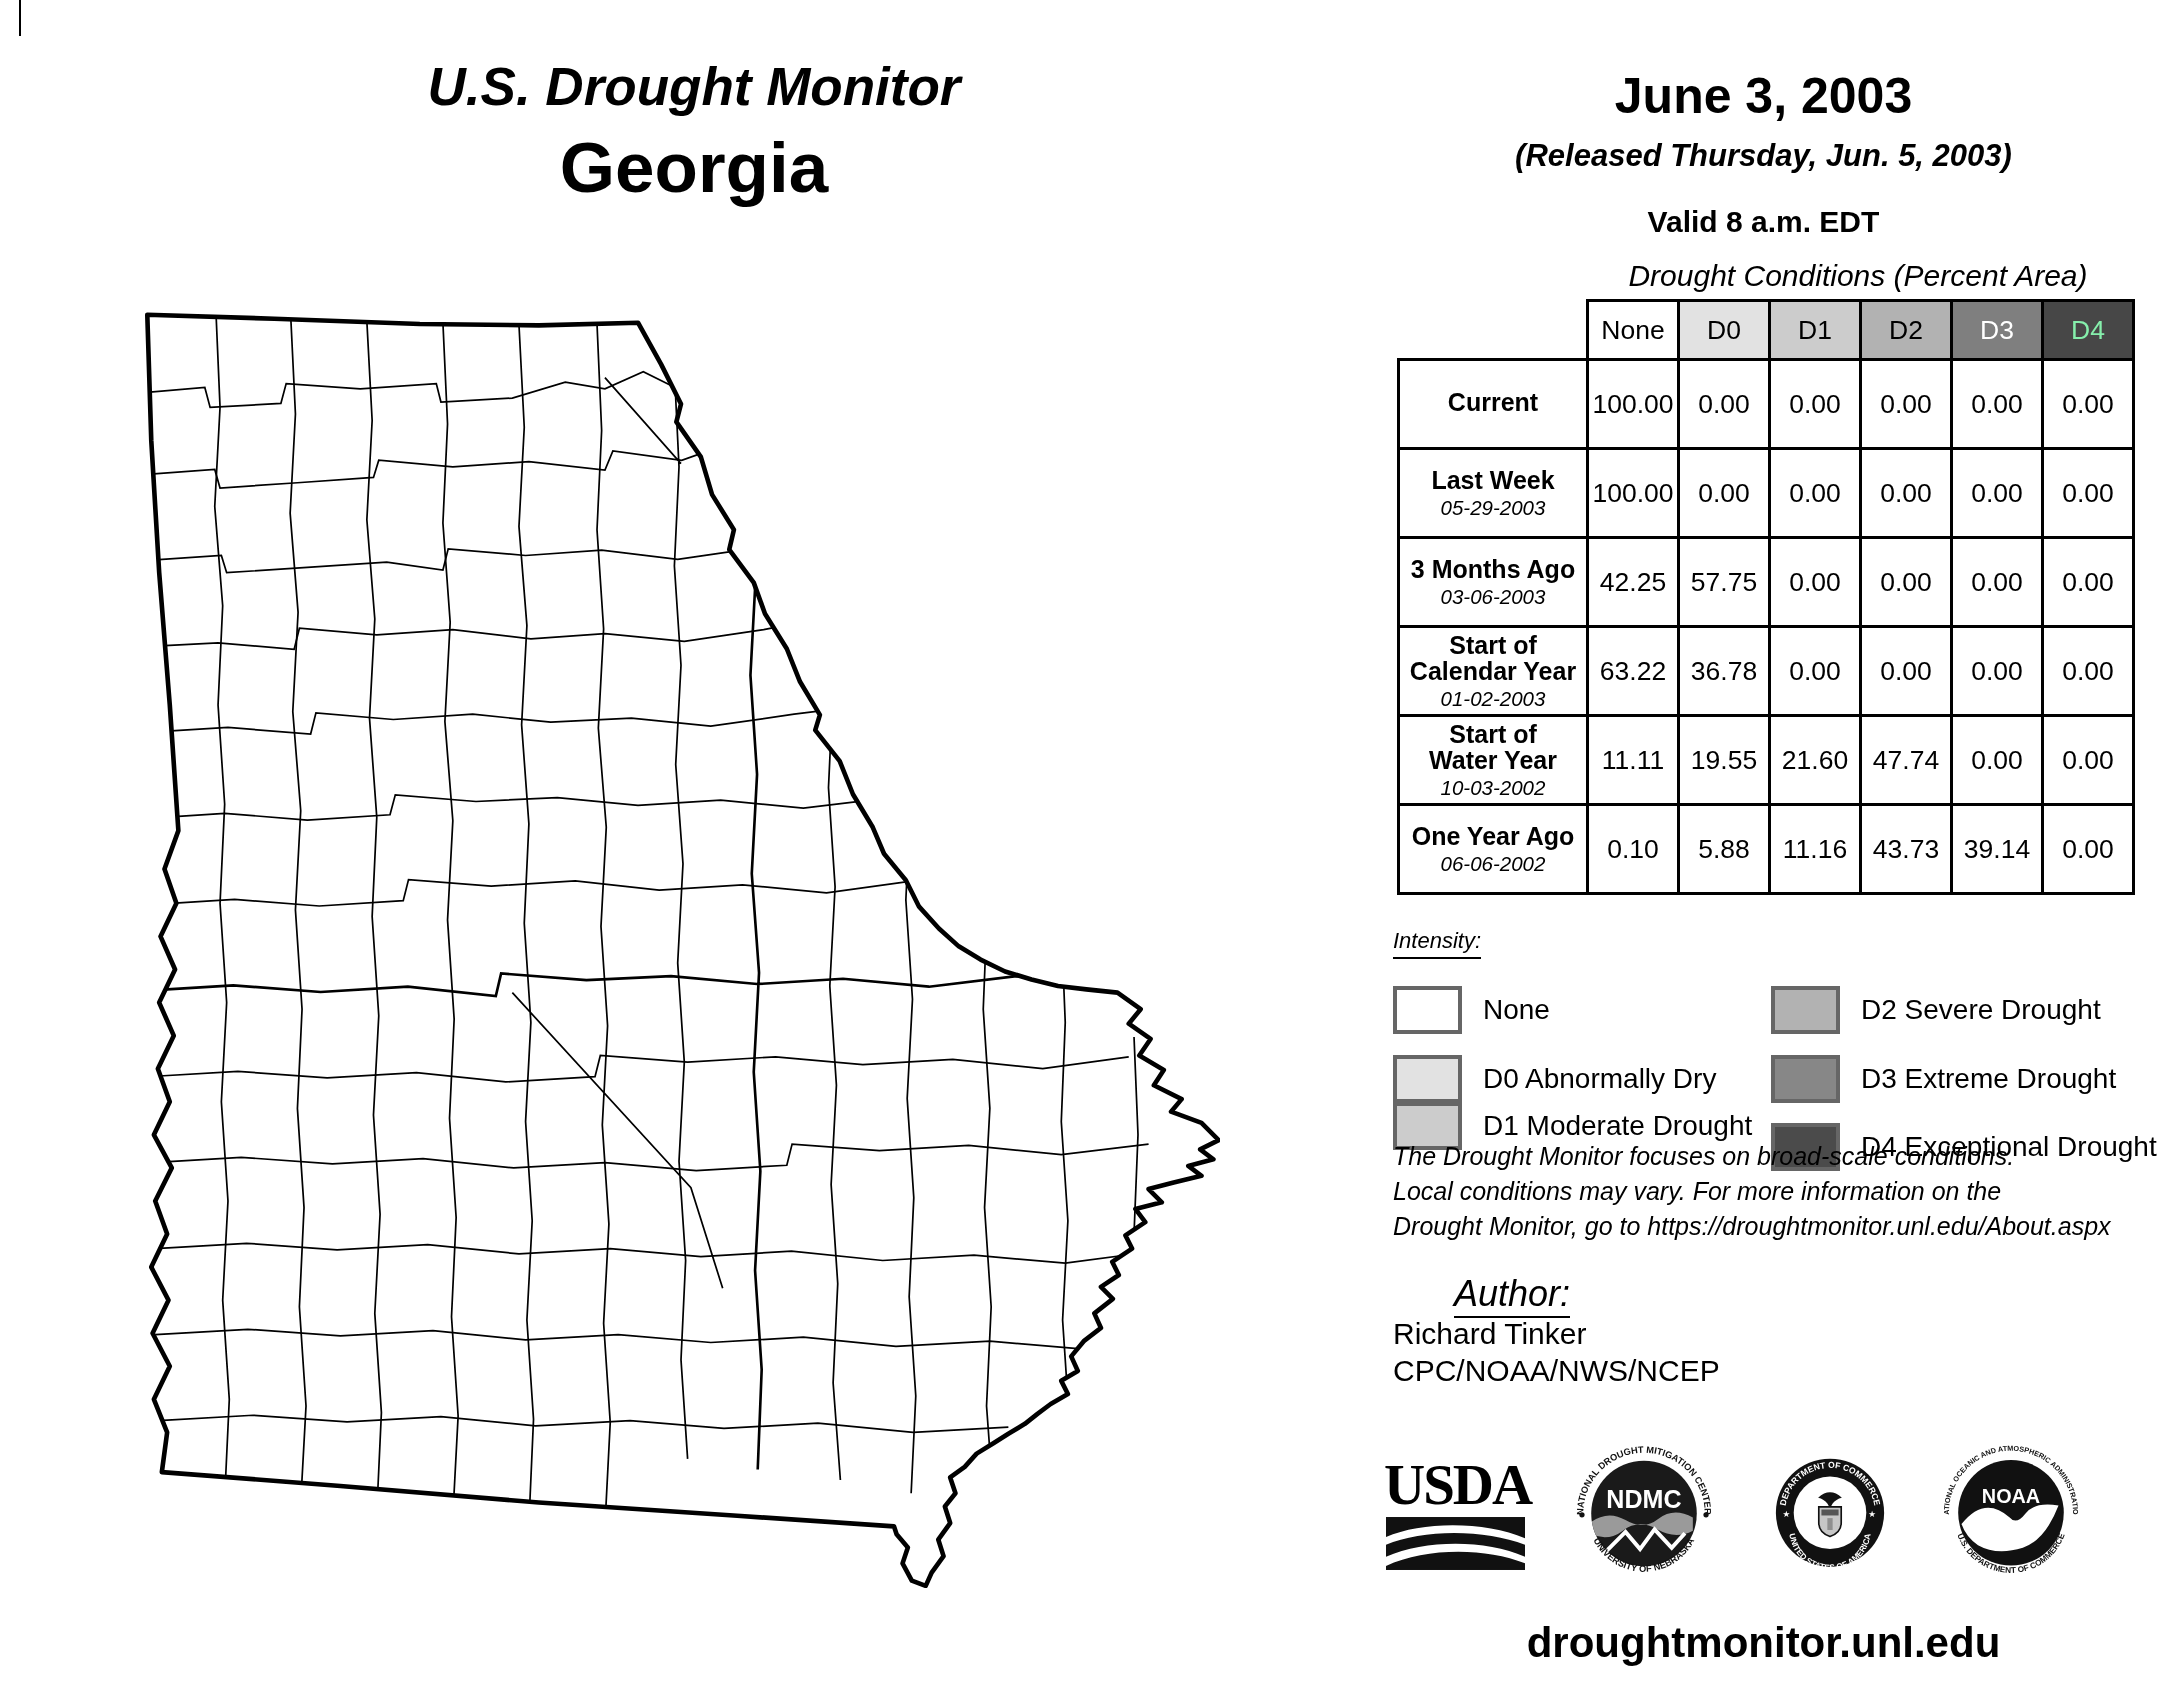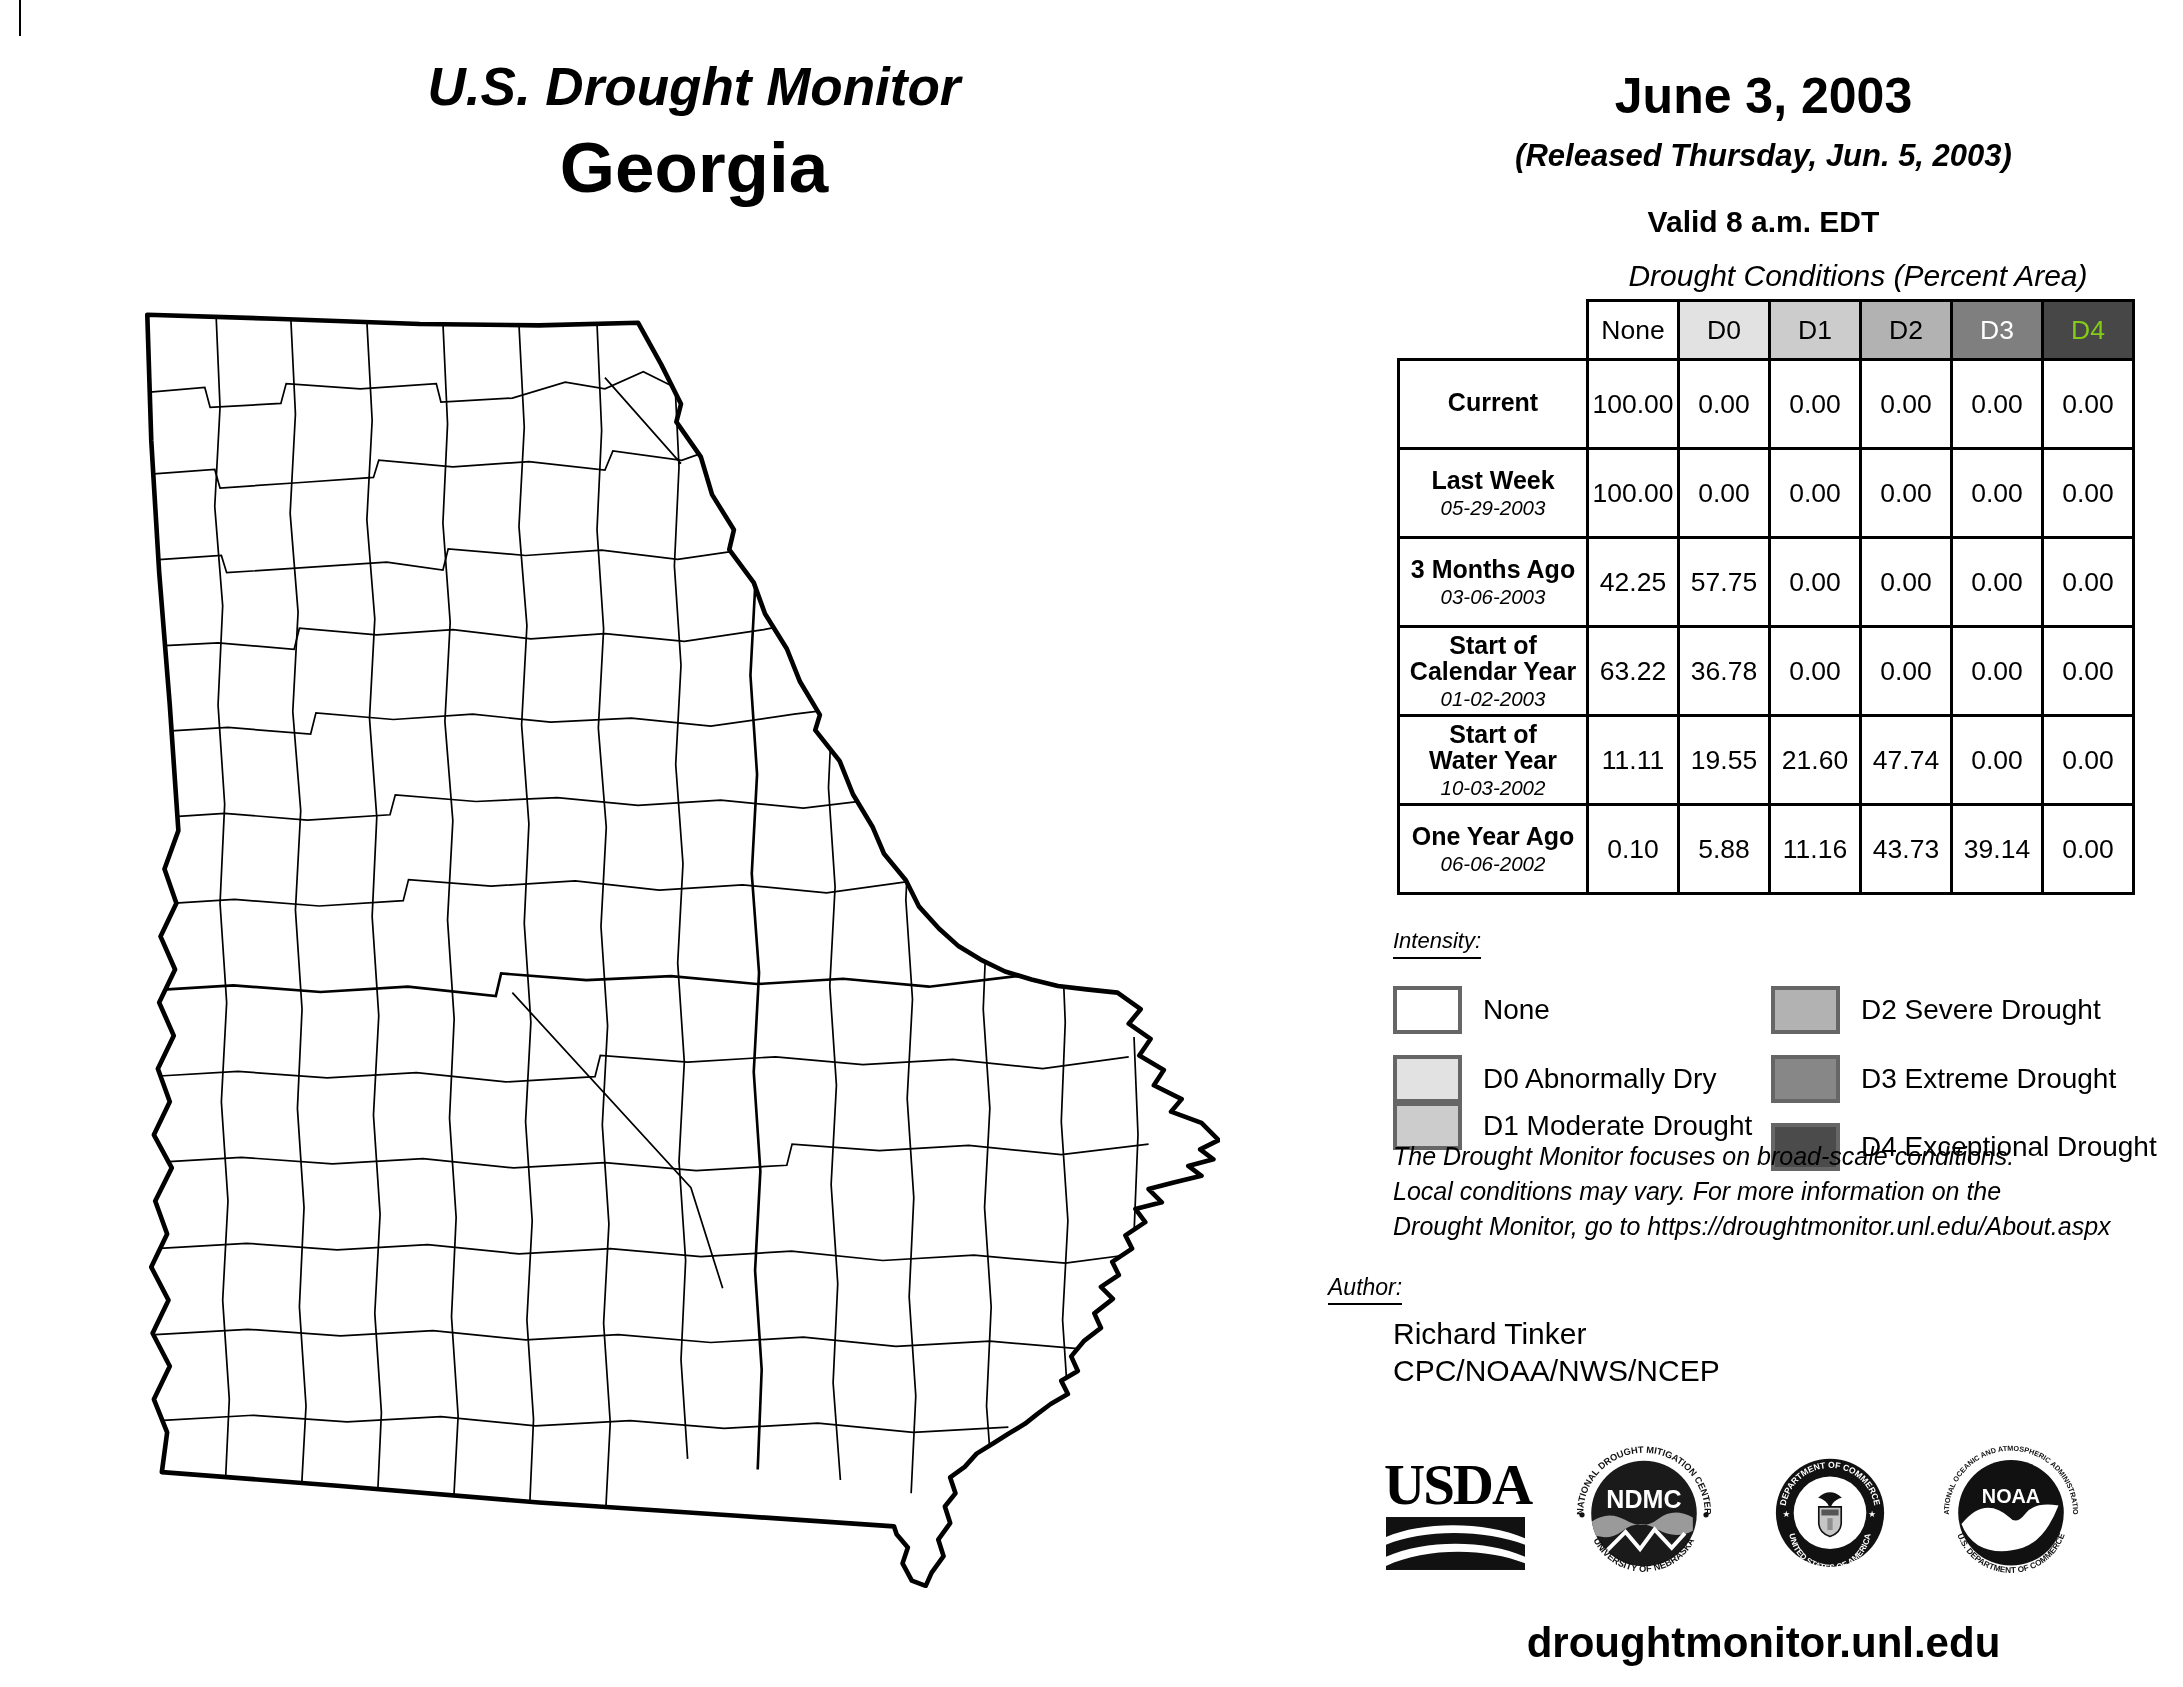--- a/index.html
+++ b/index.html
@@ -32,21 +32,21 @@
 
   
   .intensity-heading{left:1393px;top:930px;font-size:22px;font-style:italic;line-height:1;}
   .intensity-heading span{display:inline-block;border-bottom:2.6px solid #000;padding-bottom:4.6px;}
   .legend-item{display:flex;align-items:center;}
   .legend-swatch{width:69px;height:48px;border:4px solid #666;box-sizing:border-box;flex:0 0 auto;}
   .legend-label{font-size:28px;margin-left:21px;line-height:48px;white-space:nowrap;}
 
   
   .disclaimer{left:1393px;top:1139px;font-size:25px;font-style:italic;line-height:35px;}
-  .author-heading{left:1328px;top:1276px;font-size:23px;font-style:italic;line-height:1;}
+  .author-heading{left:1454px;top:1276px;font-size:36px;font-style:italic;line-height:1;}
   .author-heading span{display:inline-block;border-bottom:2.6px solid #000;padding-bottom:4px;}
   .author-name{left:1393px;top:1319px;font-size:30px;line-height:1;}
   .author-org{left:1393px;top:1356px;font-size:30px;line-height:1;}
 
   
   .usda{left:1384px;top:1456px;width:142px;text-align:center;}
   .usda-word{font-family:"Liberation Serif","DejaVu Serif",serif;font-weight:bold;font-size:57px;letter-spacing:-2px;line-height:1;}
   .footer-url{left:1403px;top:1622px;width:721px;text-align:center;font-size:42px;font-weight:bold;line-height:1;}
 
   .artifact{left:18.5px;top:0;width:2px;height:36px;background:#000;}
@@ -140,21 +140,21 @@
       <col style="width:91px">
   </colgroup>
   <thead>
     <tr>
       <th class="blank"></th>
       <th style="background-color: rgb(255, 255, 255); color: rgb(0, 0, 0);">None</th>
       <th style="background-color: rgb(226, 226, 226); color: rgb(0, 0, 0);">D0</th>
       <th style="background-color: rgb(204, 204, 204); color: rgb(0, 0, 0);">D1</th>
       <th style="background-color: rgb(178, 178, 178); color: rgb(0, 0, 0);">D2</th>
       <th style="background-color: rgb(127, 127, 127); color: rgb(255, 255, 255);">D3</th>
-      <th style="background-color: rgb(71, 71, 71); color: #84cc16;">D4</th>
+      <th style="background-color: rgb(71, 71, 71); color: #86efac;">D4</th>
     </tr>
   </thead>
   <tbody>
     <tr>
       <td class="rowlabel"><div>Current</div><div class="rowdate"></div></td>
       <td class="val">100.00</td>
       <td class="val">0.00</td>
       <td class="val">0.00</td>
       <td class="val">0.00</td>
       <td class="val">0.00</td>

